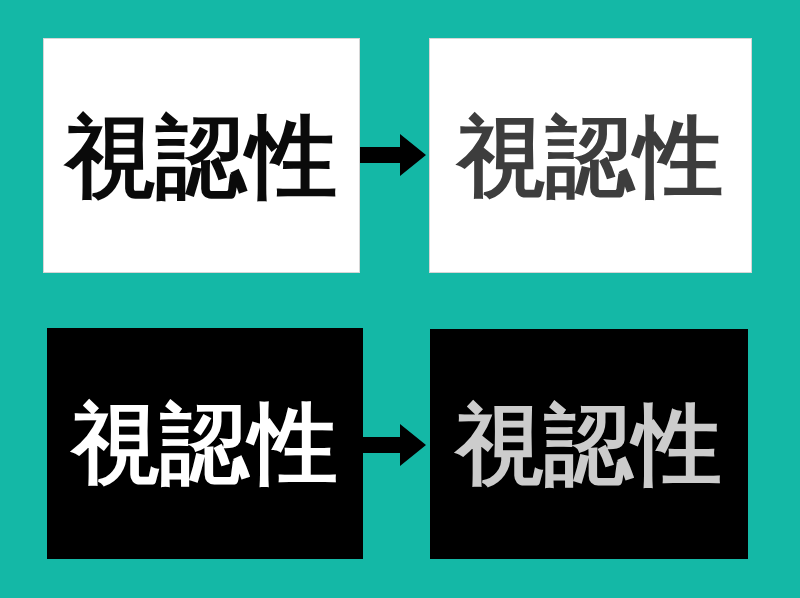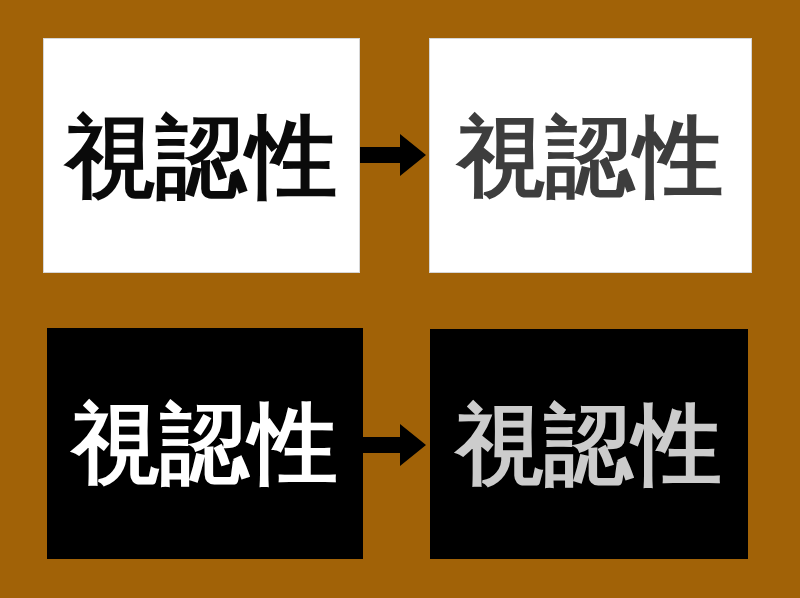--- a/index.html
+++ b/index.html
@@ -12,21 +12,21 @@
     height: 598px;
     background: #ffffff;
     font-family: "Liberation Sans", "DejaVu Sans", sans-serif;
     overflow: hidden;
   }
 
   #stage {
     position: relative;
     width: 800px;
     height: 598px;
-    background: #a16207;
+    background: #14b8a6;
   }
 
   
   .panel {
     position: absolute;
     box-sizing: border-box;
     display: flex;
     align-items: center;
     justify-content: center;
   }

